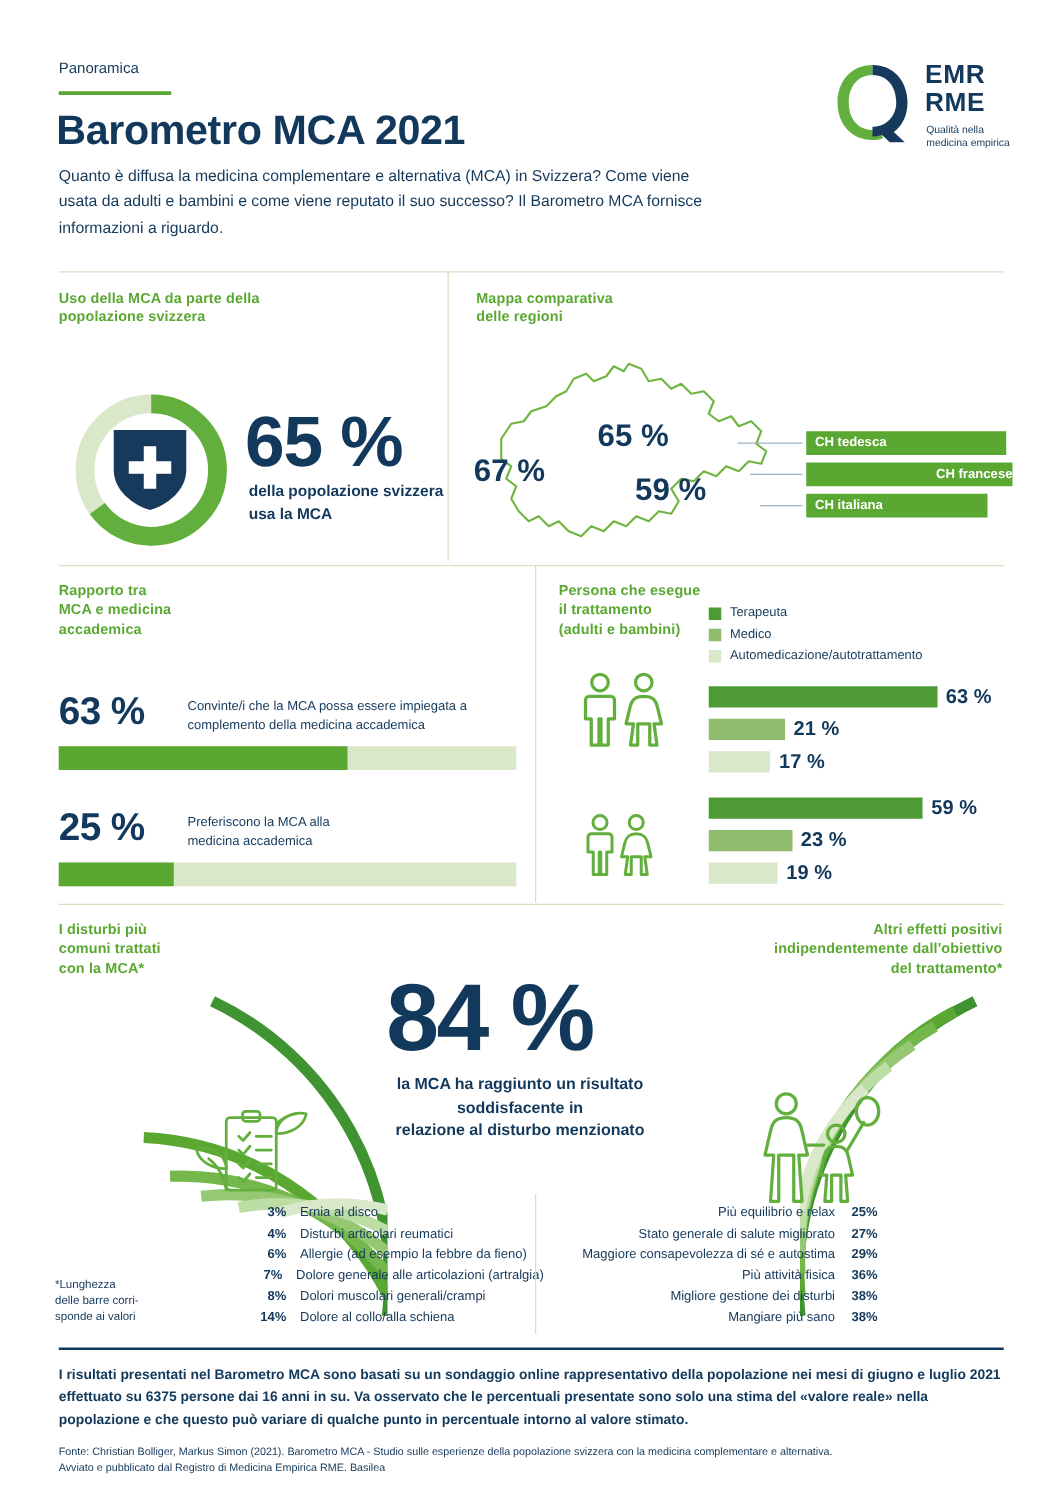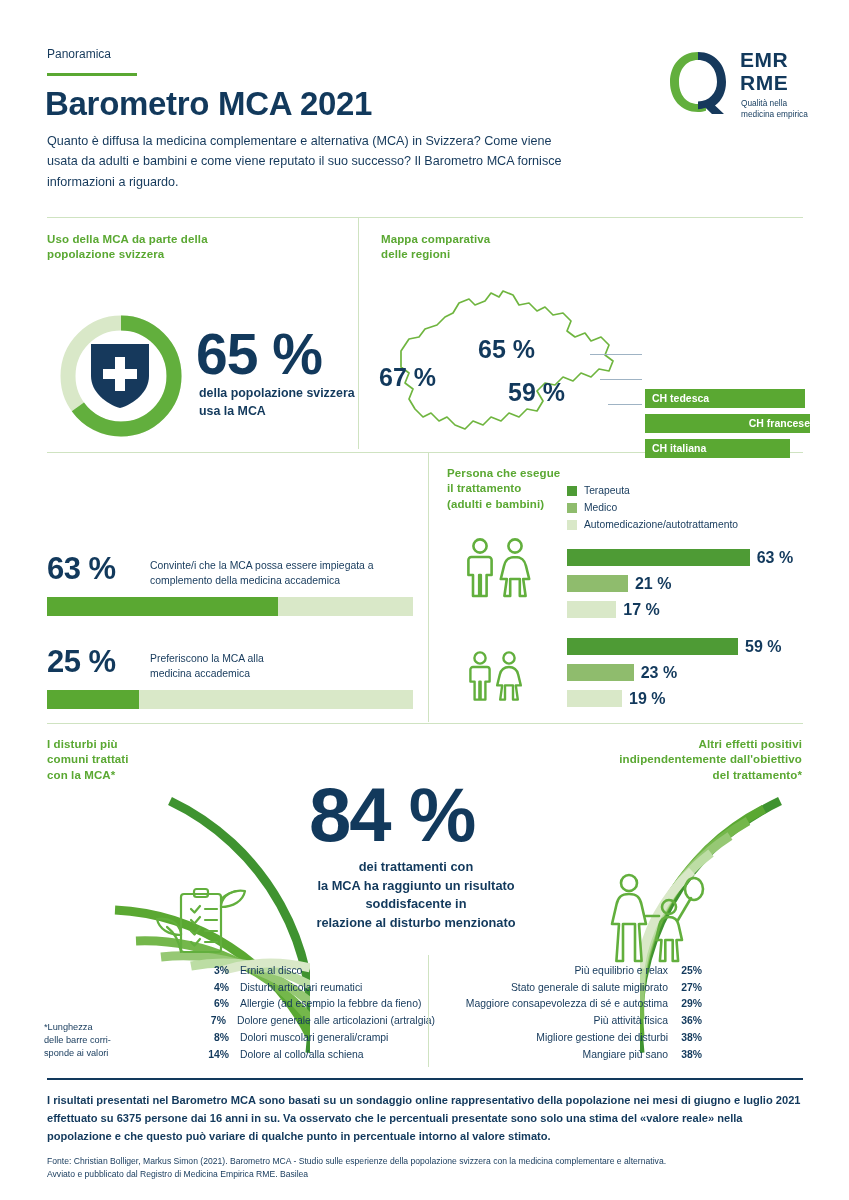--- a/index.html
+++ b/index.html
@@ -68,21 +68,21 @@
   .map { position: absolute; left: 395px; top: 285px; width: 270px; height: 160px; }
   .map-val { position: absolute; font-size: 25px; font-weight: bold; color: #12395c; }
   .mv-67 { left: 379px; top: 363px; }
   .mv-65 { left: 478px; top: 335px; }
   .mv-59 { left: 508px; top: 378px; }
 
   .leader { position: absolute; height: 1px; background: #9fb3c4; }
   .reg-bar {
     position: absolute; height: 19px; background: #5aa832;
     color: #ffffff; font-size: 10.5px; font-weight: bold;
-    padding-left: 7px; line-height: 19px; white-space: nowrap; margin-top: 44px;
+    padding-left: 7px; line-height: 19px; white-space: nowrap;
   }
 
   
   .p3-title { position: absolute; left: 47px; top: 466px; }
   .stat-num {
     position: absolute; font-size: 31px; font-weight: bold; color: #12395c;
     letter-spacing: -.5px;
   }
   .stat-desc {
     position: absolute; font-size: 10.4px; color: #15395b; line-height: 1.45;
@@ -230,20 +230,25 @@
   <div class="reg-bar" style="left:645px;top:345px;width:160px;">
     <span>CH tedesca</span>
   </div>
   <div class="reg-bar" style="left:645px;top:370px;width:165px;text-align:right;">
     <span>CH francese</span>
   </div>
   <div class="reg-bar" style="left:645px;top:395px;width:145px;">
     <span>CH italiana</span>
   </div>
 
+  <div class="sect-title p3-title">
+    <div>Rapporto tra</div>
+    <div>MCA e medicina</div>
+    <div>accademica</div>
+  </div>
 
   <div class="stat-num" style="left:47px;top:551px;">63 %</div>
   <div class="stat-desc" style="left:150px;top:558px;">
     <div>Convinte/i che la MCA possa essere impiegata a</div>
     <div>complemento della medicina accademica</div>
   </div>
   <div class="track" style="left:47px;top:597px;width:366px;">
     <i style="width:63%"></i>
   </div>
 
@@ -319,21 +324,20 @@
     <div>con la MCA*</div>
   </div>
   <div class="sect-title p6-title">
     <div>Altri effetti positivi</div>
     <div>indipendentemente dall'obiettivo</div>
     <div>del trattamento*</div>
   </div>
 
   <div class="big84">84 %</div>
   <div class="big84-sub">
-    <div>dei trattamenti con</div>
     <div>la MCA ha raggiunto un risultato</div>
     <div>soddisfacente in</div>
     <div>relazione al disturbo menzionato</div>
   </div>
 
   <svg class="arcs-left" viewBox="0 0 270 285">
     <g fill="none" stroke-width="9" stroke-linecap="butt">
       <path d="M 270 273 A 248 248 0 0 0 130 21" stroke="#3f9330"></path>
       <path d="M 270 256 A 231 231 0 0 0 75 130" stroke="#5aa832"></path>
       <path d="M 270 239 A 214 214 0 0 0 96 161" stroke="#74b74b"></path>

